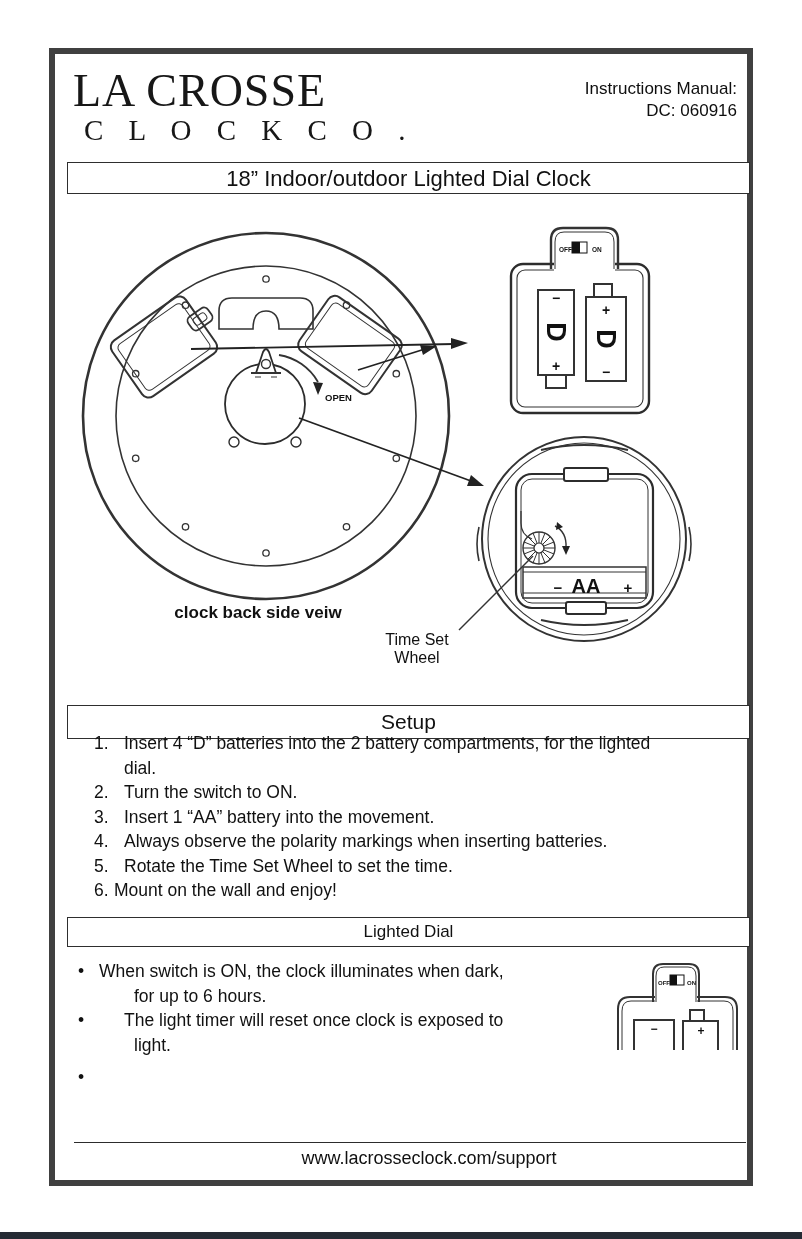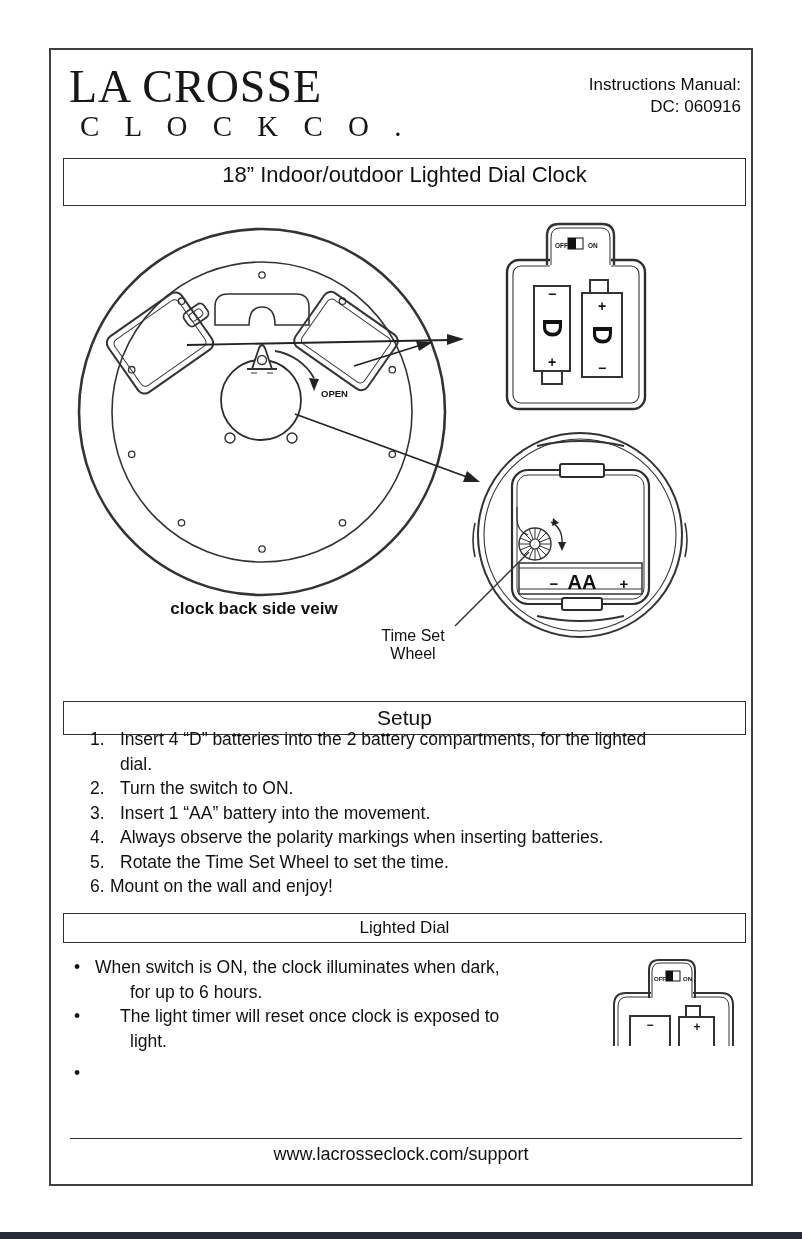--- a/index.html
+++ b/index.html
@@ -1,44 +1,44 @@
 <!DOCTYPE html>
 <html><head>
 <meta charset="utf-8">
 <style>
   html,body{margin:0;padding:0;background:#ffffff;}
   body{width:802px;height:1239px;position:relative;font-family:"Liberation Sans",sans-serif;color:#111;overflow:hidden;}
-  .page{position:absolute;left:49px;top:48px;width:704px;height:1138px;border:2px solid #404040;box-sizing:border-box;background:#fff;}
+  .page{position:absolute;left:49px;top:48px;width:704px;height:1138px;border:6px solid #404040;box-sizing:border-box;background:#fff;}
   .abs{position:absolute;}
   
   .logo{left:18px;top:14px;line-height:1;}
   .logo-line1{font-family:"Liberation Serif",serif;font-size:46px;letter-spacing:1px;color:#171717;}
   .logo-line2{font-family:"Liberation Serif",serif;font-size:29px;letter-spacing:9px;margin-top:2px;margin-left:11px;color:#171717;}
   .hdr-info{right:10px;top:24px;text-align:right;font-size:17px;line-height:22px;color:#0e0e0e;}
   
   .box-title{left:12px;width:683px;border:1.5px solid #2e2e2e;box-sizing:border-box;text-align:center;background:#fff;}
-  .title-bar{top:108px;height:48px;font-size:22px;line-height:31px;}
+  .title-bar{top:108px;height:32px;font-size:22px;line-height:31px;}
   .setup-box{top:651px;height:34px;font-size:21px;line-height:31px;}
   .ld-box{top:863px;height:30px;font-size:17px;line-height:27px;}
   
   .setup-list{left:12px;top:677px;width:683px;font-size:17.5px;}
   .s-item{display:flex;line-height:24.5px;}
   .s-item .num{width:30px;flex:0 0 auto;padding-left:27px;box-sizing:content-box;}
   .s-item:nth-child(6) .num{width:20px;}
   .s-item .txt div{white-space:nowrap;}
   .bullet-list{left:12px;top:905px;width:560px;font-size:17.5px;}
   .b-item{display:flex;line-height:24.5px;}
   .b-item .bul{width:21px;flex:0 0 auto;padding-left:11px;}
   .b-item:nth-child(2) .l1{padding-left:25px;}
   .b-item:nth-child(3){margin-top:8px;}
   .b-item .txt .l2{margin-left:35px;}
   .b-item .txt div{white-space:nowrap;}
   
   .foot-rule{left:19px;top:1088px;width:672px;border-top:1.5px solid #2c2c2c;}
-  .foot-url{left:0;top:1094px;width:700px;text-align:center;font-size:18px;}
+  .foot-url{left:0;top:1094px;width:700px;text-align:center;font-size:18px;padding-left:24px;}
   
   svg text{fill:#111;}
   .stk{fill:none;stroke:#333;}
   .stk2{fill:#fff;stroke:#2c2c2c;}
   .bottom-bar{position:absolute;left:0;bottom:0;width:802px;height:7px;background:#252b34;}
 </style>
 </head>
 <body>
 
 <div class="page">

